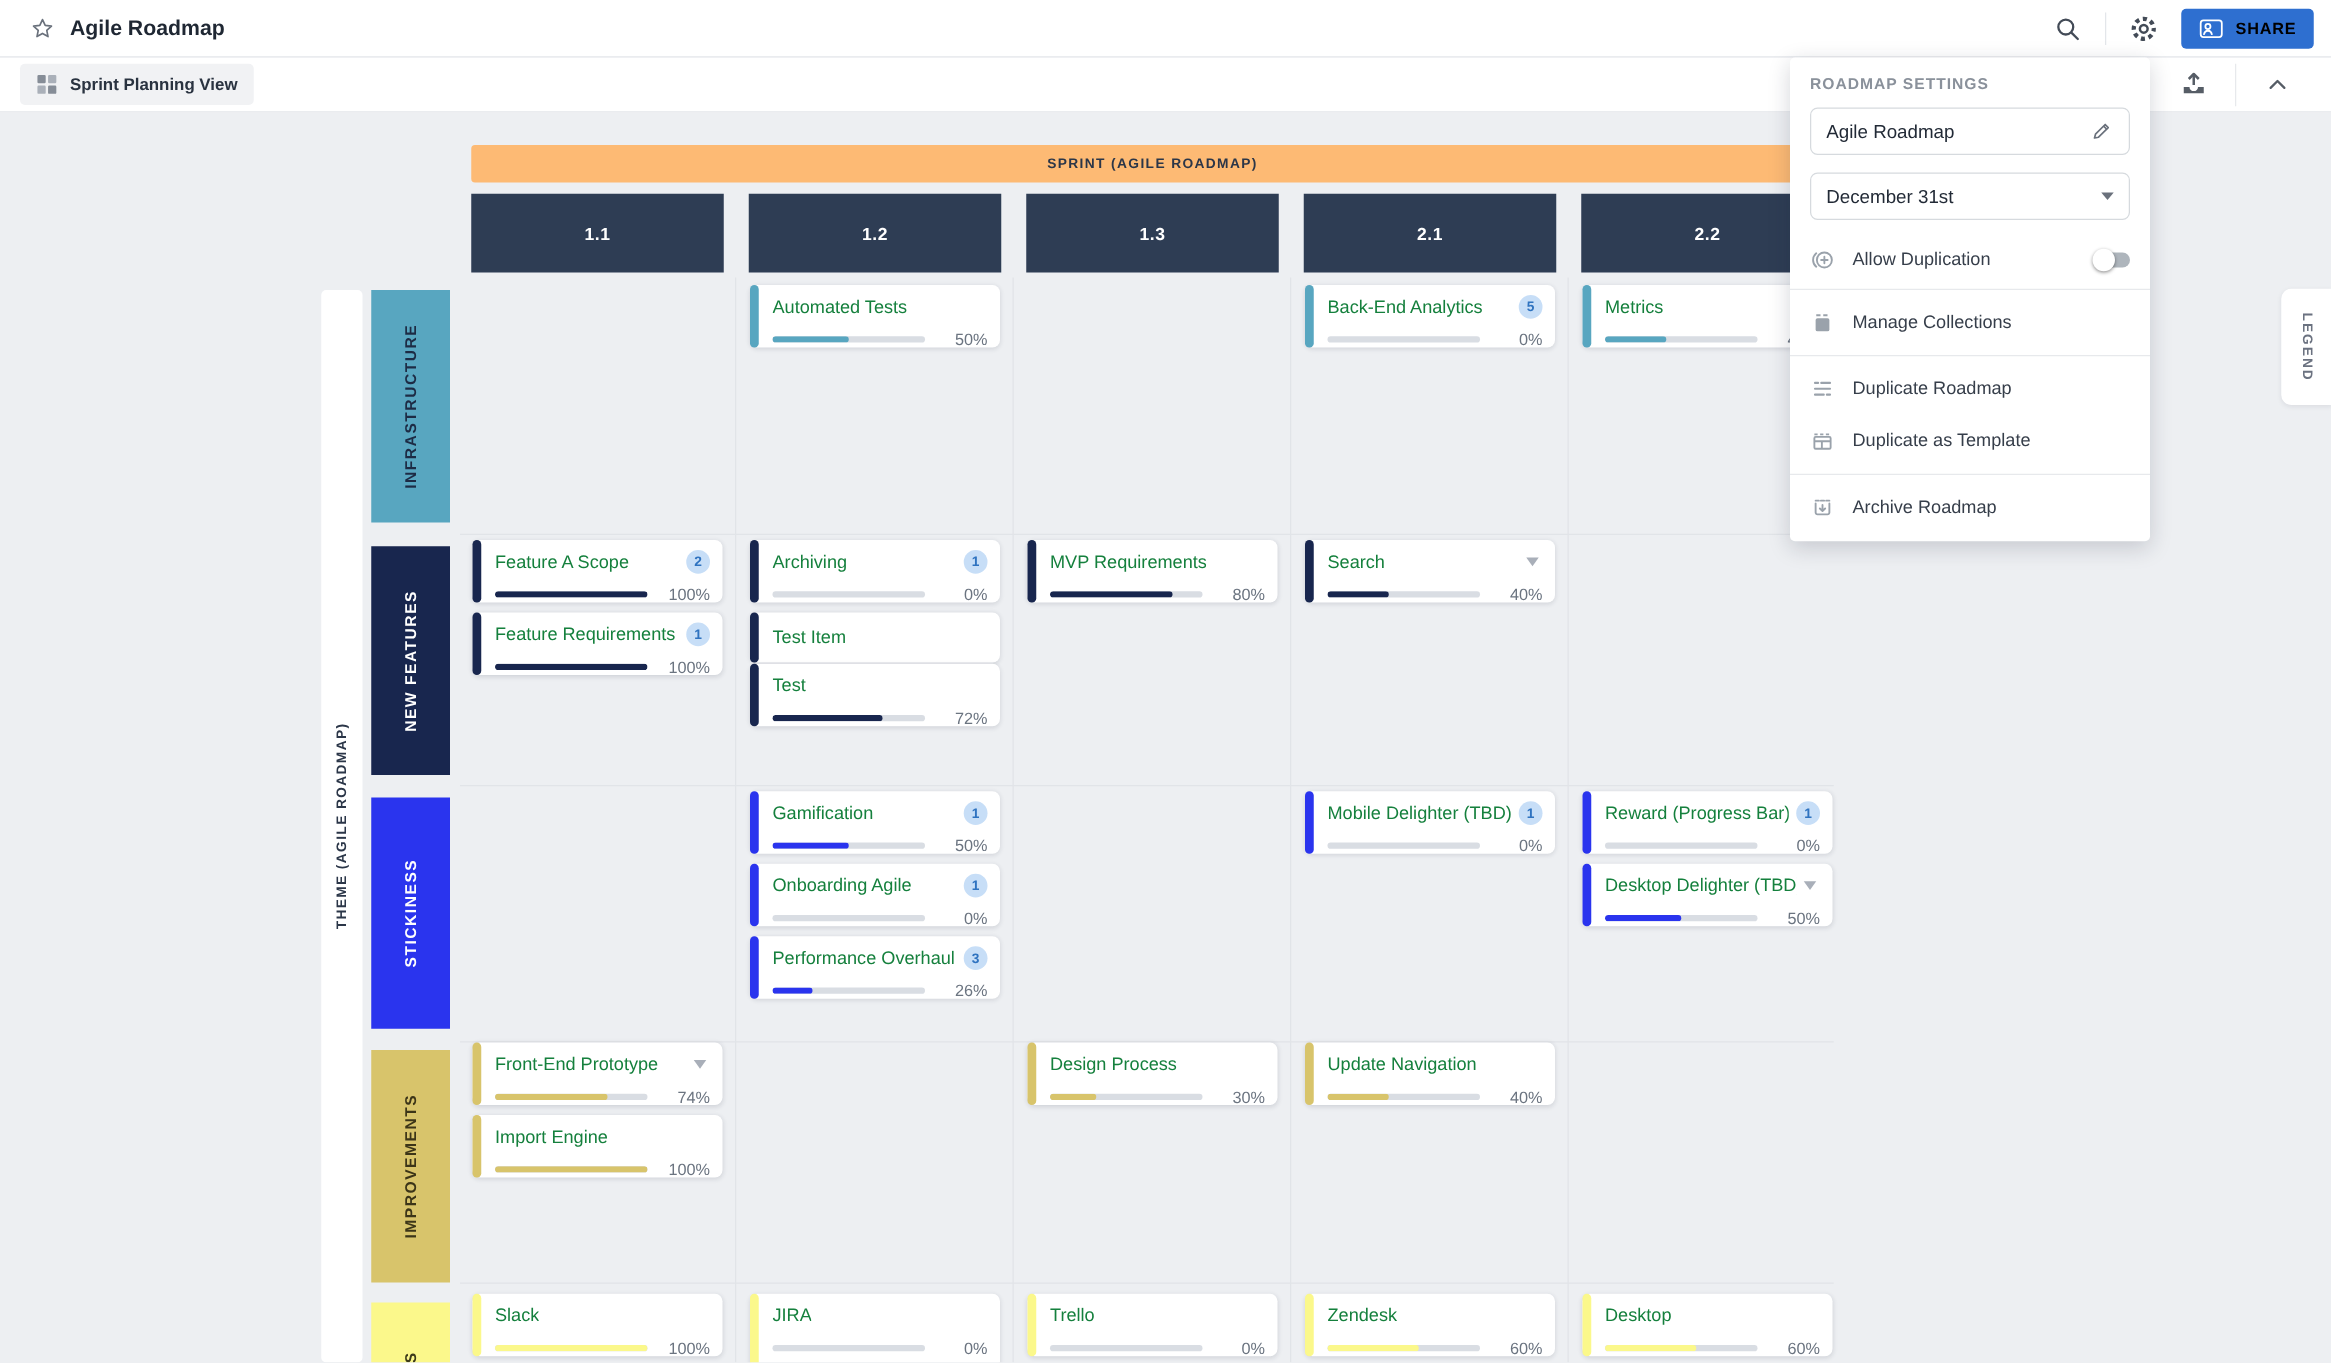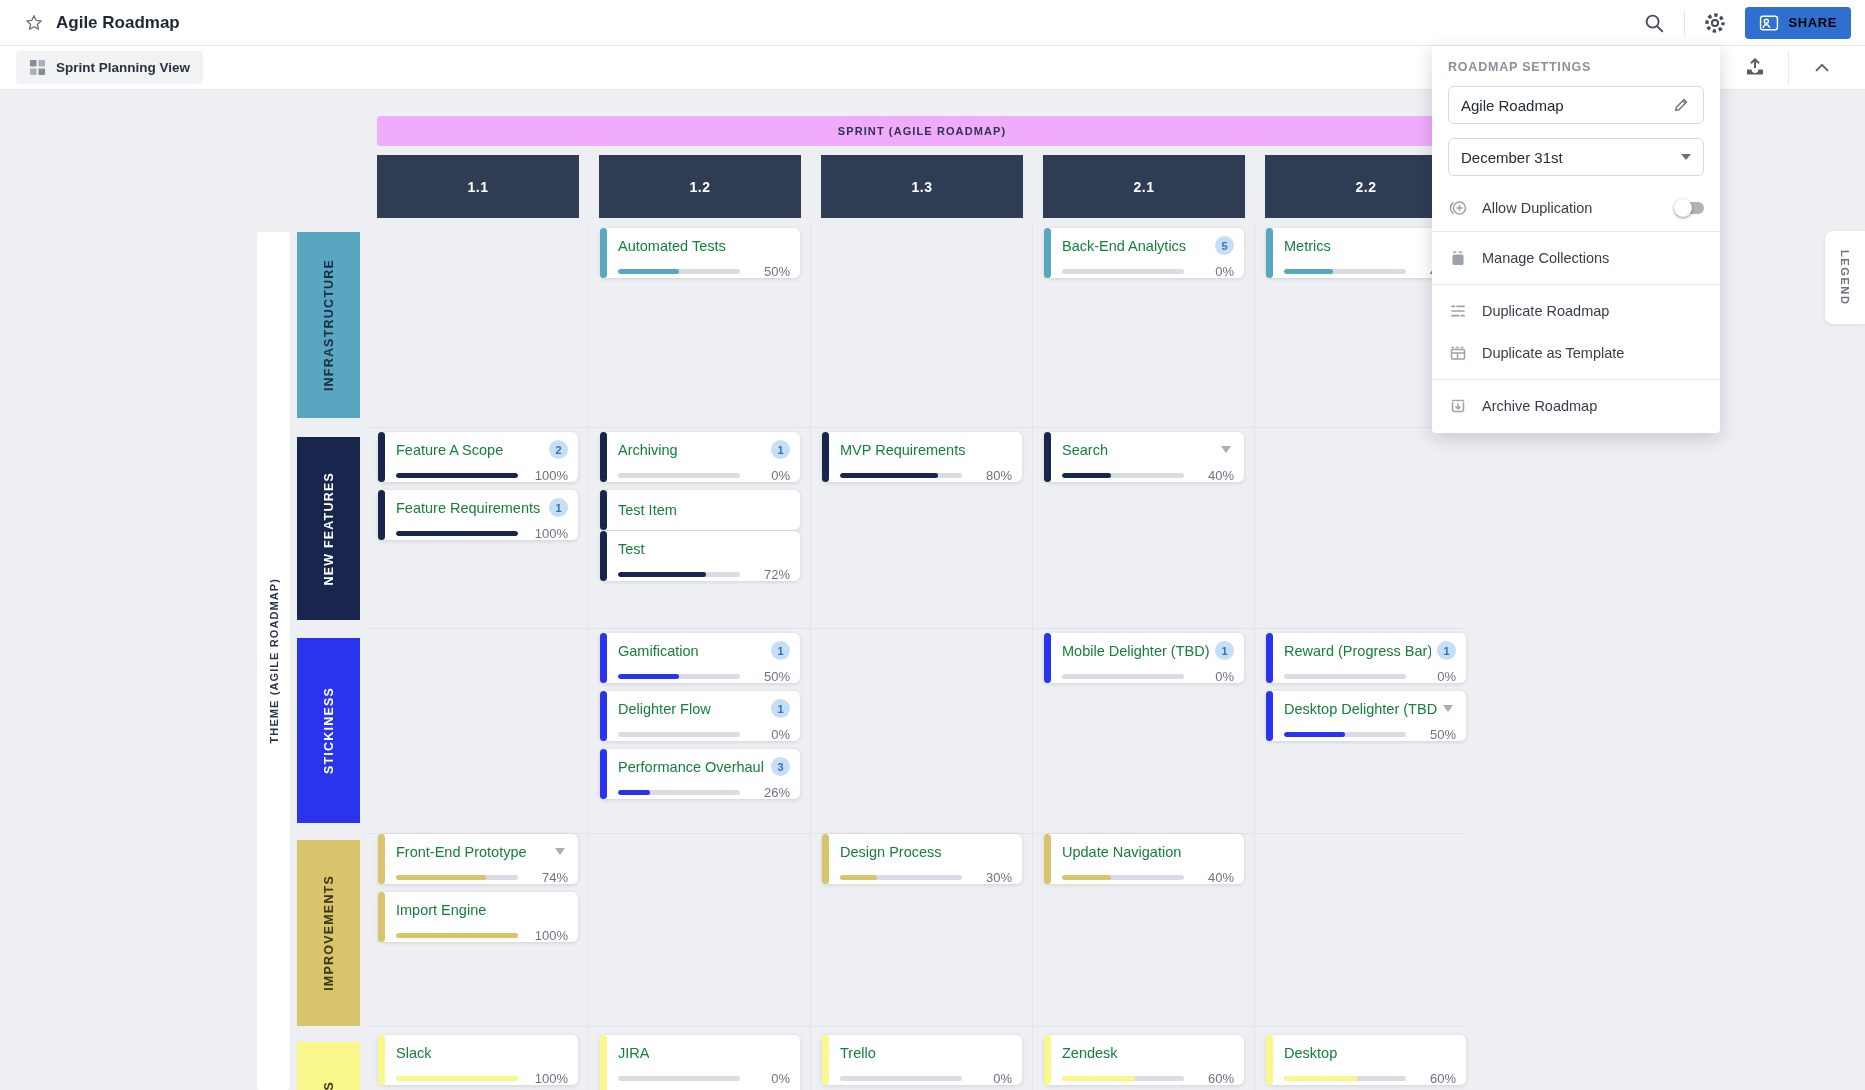--- a/index.html
+++ b/index.html
@@ -20,21 +20,21 @@
 
   
   .toolbar { position:absolute; top:46px; left:0; right:0; height:44px; background:#fff;
              border-bottom:1px solid #e3e6ea; display:flex; align-items:center; padding:0 16px; z-index:30; }
   .view-tab { display:flex; align-items:center; gap:10px; background:#f1f2f4; border-radius:4px; padding:8px 13px; cursor:pointer; }
   .view-tab-label { font-size:13.5px; font-weight:bold; color:#2a3340; }
   .toolbar-right { margin-left:auto; display:flex; align-items:center; gap:18px; padding-right:12px; }
   .v-div-tool { width:1px; height:34px; background:#e7e9ec; }
 
   
-  .sprint-header { position:absolute; left:377px; top:116px; width:1090px; height:30px; background:#f0abfc;
+  .sprint-header { position:absolute; left:377px; top:116px; width:1090px; height:30px; background:#fdba74;
                    border-radius:3px; display:flex; align-items:center; justify-content:center;
                    font-size:11px; font-weight:bold; letter-spacing:1.1px; color:#2b3648; }
   .col-head { position:absolute; top:155px; height:63px; width:202px; background:#2e3d54; color:#fff;
               display:flex; align-items:center; justify-content:center; font-size:14px; font-weight:bold; letter-spacing:.5px; }
   .theme-bar { position:absolute; left:257px; top:232px; width:33px; height:858px; background:#fff; border-radius:4px;
                display:flex; align-items:center; justify-content:center; }
   .theme-text { writing-mode:vertical-rl; transform:rotate(180deg); font-size:11px; font-weight:bold;
                 letter-spacing:1.1px; color:#2b3648; white-space:nowrap; }
   .lane { position:absolute; left:297px; width:63px; display:flex; align-items:center; justify-content:center; }
   .lane-text { writing-mode:vertical-rl; transform:rotate(180deg); font-size:12.5px; font-weight:bold;
@@ -303,21 +303,21 @@
         <div class="card-bar-row">
           <div class="track" style="background: rgb(217, 221, 227);">
             <div class="fill" style="width: 50%; background: rgb(42, 52, 238);"></div>
           </div>
           <div class="pct">50%</div>
         </div>
       </div>
       <div class="card" style="left: 600px; top: 691px; height: 50px;">
         <div class="card-accent" style="background: rgb(42, 52, 238);"></div>
         <div class="card-title-row">
-          <div class="card-title">Delighter Flow</div>
+          <div class="card-title">Onboarding Agile</div>
           <div class="badge" style="background: rgb(199, 222, 247); color: rgb(47, 115, 192);">1</div>
         </div>
         <div class="card-bar-row">
           <div class="track" style="background: rgb(217, 221, 227);">
             <div class="fill" style="width: 0%; background: rgb(42, 52, 238);"></div>
           </div>
           <div class="pct">0%</div>
         </div>
       </div>
       <div class="card" style="left: 600px; top: 749px; height: 50px;">

